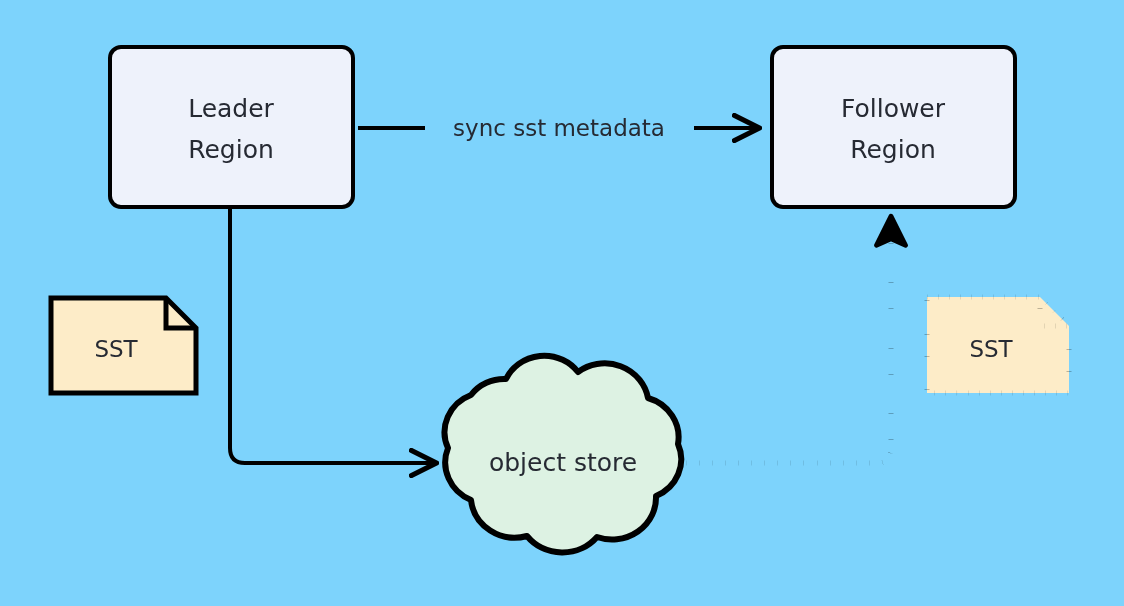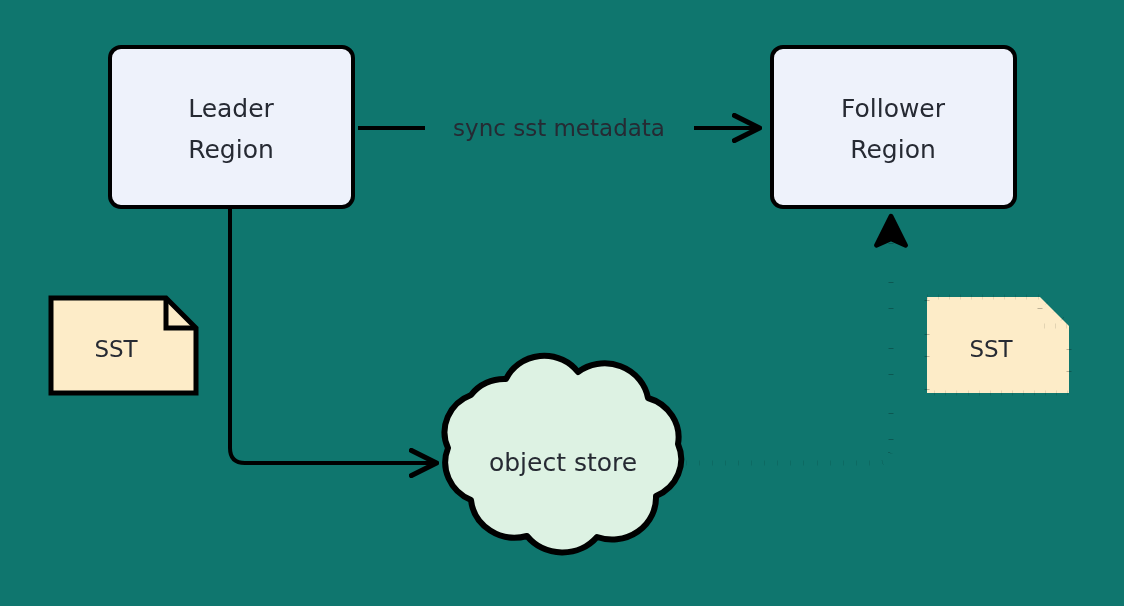--- a/index.html
+++ b/index.html
@@ -10,21 +10,21 @@
   body {
     width: 1124px;
     height: 606px;
     overflow: hidden;
     font-family: "DejaVu Sans", "Liberation Sans", sans-serif;
   }
   #diagram-root {
     position: relative;
     width: 1124px;
     height: 606px;
-    background: #0f766e;
+    background: #7dd3fc;
   }
   #diagram-svg {
     position: absolute;
     left: 0;
     top: 0;
     width: 1124px;
     height: 606px;
   }
   .node-label {
     font-family: "DejaVu Sans", "Liberation Sans", sans-serif;

